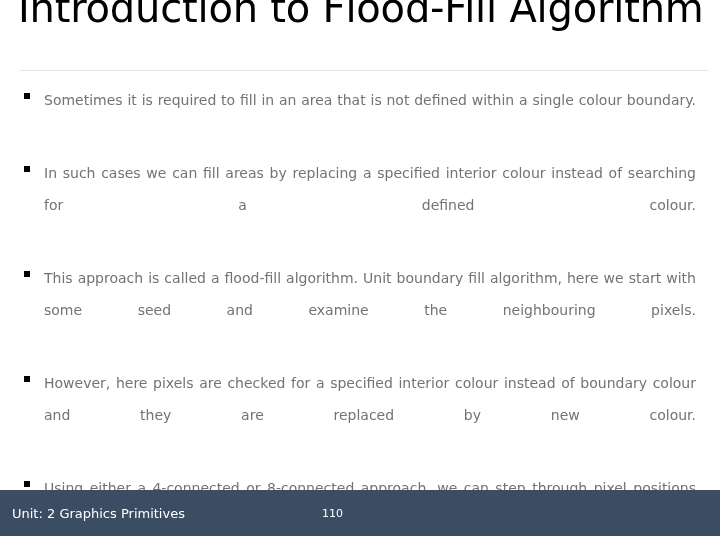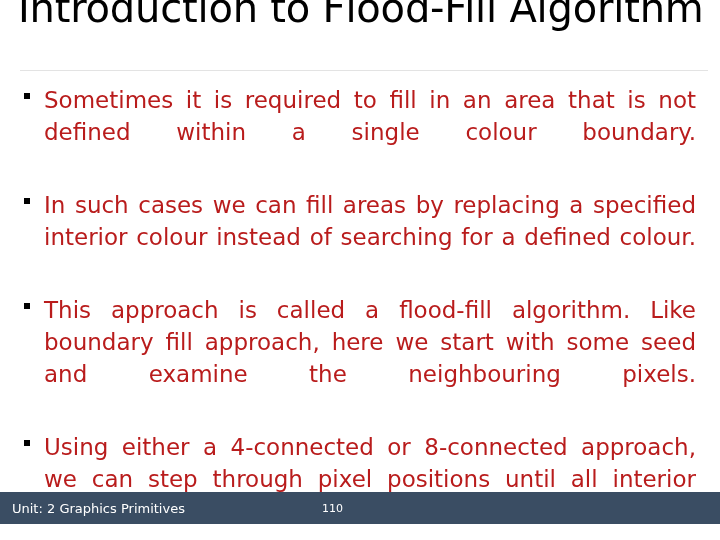--- a/index.html
+++ b/index.html
@@ -75,41 +75,41 @@
   .bullet-square {
     display: block;
     width: 6px;
     height: 6px;
     background: #000000;
   }
 
   .bullet-text {
     flex: 1 1 auto;
     font-family: "DejaVu Sans", sans-serif;
-    font-size: 23px;
+    font-size: 14px;
     line-height: 32px;
-    color: #b91c1c;
+    color: #737373;
     text-align: justify;
     text-justify: inter-word;
     hyphens: none;
   }
   
   .bullet-text::after {
     content: "";
     display: inline-block;
     width: 100%;
   }
 
   
   .footer-bar {
     position: absolute;
     left: 0;
-    bottom: 16px;
+    bottom: 4px;
     width: 720px;
-    height: 32px;
+    height: 46px;
     background: #3a4d63;
     display: flex;
     align-items: center;
     color: #ffffff;
   }
   .footer-left {
     position: absolute;
     left: 12px;
     font-family: "DejaVu Sans", sans-serif;
     font-size: 13px;
@@ -157,23 +157,29 @@
       <span class="bullet-marker">
         <span class="bullet-square"></span>
       </span>
       <span class="bullet-text">In such cases we can fill areas by replacing a specified interior colour instead of searching for a defined colour.</span>
     </div>
 
     <div class="bullet-item">
       <span class="bullet-marker">
         <span class="bullet-square"></span>
       </span>
-      <span class="bullet-text">This approach is called a flood-fill algorithm. Like boundary fill approach, here we start with some seed and examine the neighbouring pixels.</span>
+      <span class="bullet-text">This approach is called a flood-fill algorithm. Unit boundary fill algorithm, here we start with some seed and examine the neighbouring pixels.</span>
     </div>
 
+    <div class="bullet-item">
+      <span class="bullet-marker">
+        <span class="bullet-square"></span>
+      </span>
+      <span class="bullet-text">However, here pixels are checked for a specified interior colour instead of boundary colour and they are replaced by new colour.</span>
+    </div>
 
     <div class="bullet-item">
       <span class="bullet-marker">
         <span class="bullet-square"></span>
       </span>
       <span class="bullet-text">Using either a 4-connected or 8-connected approach, we can step through pixel positions until all interior point have been filled.</span>
     </div>
 
   </div>
 

